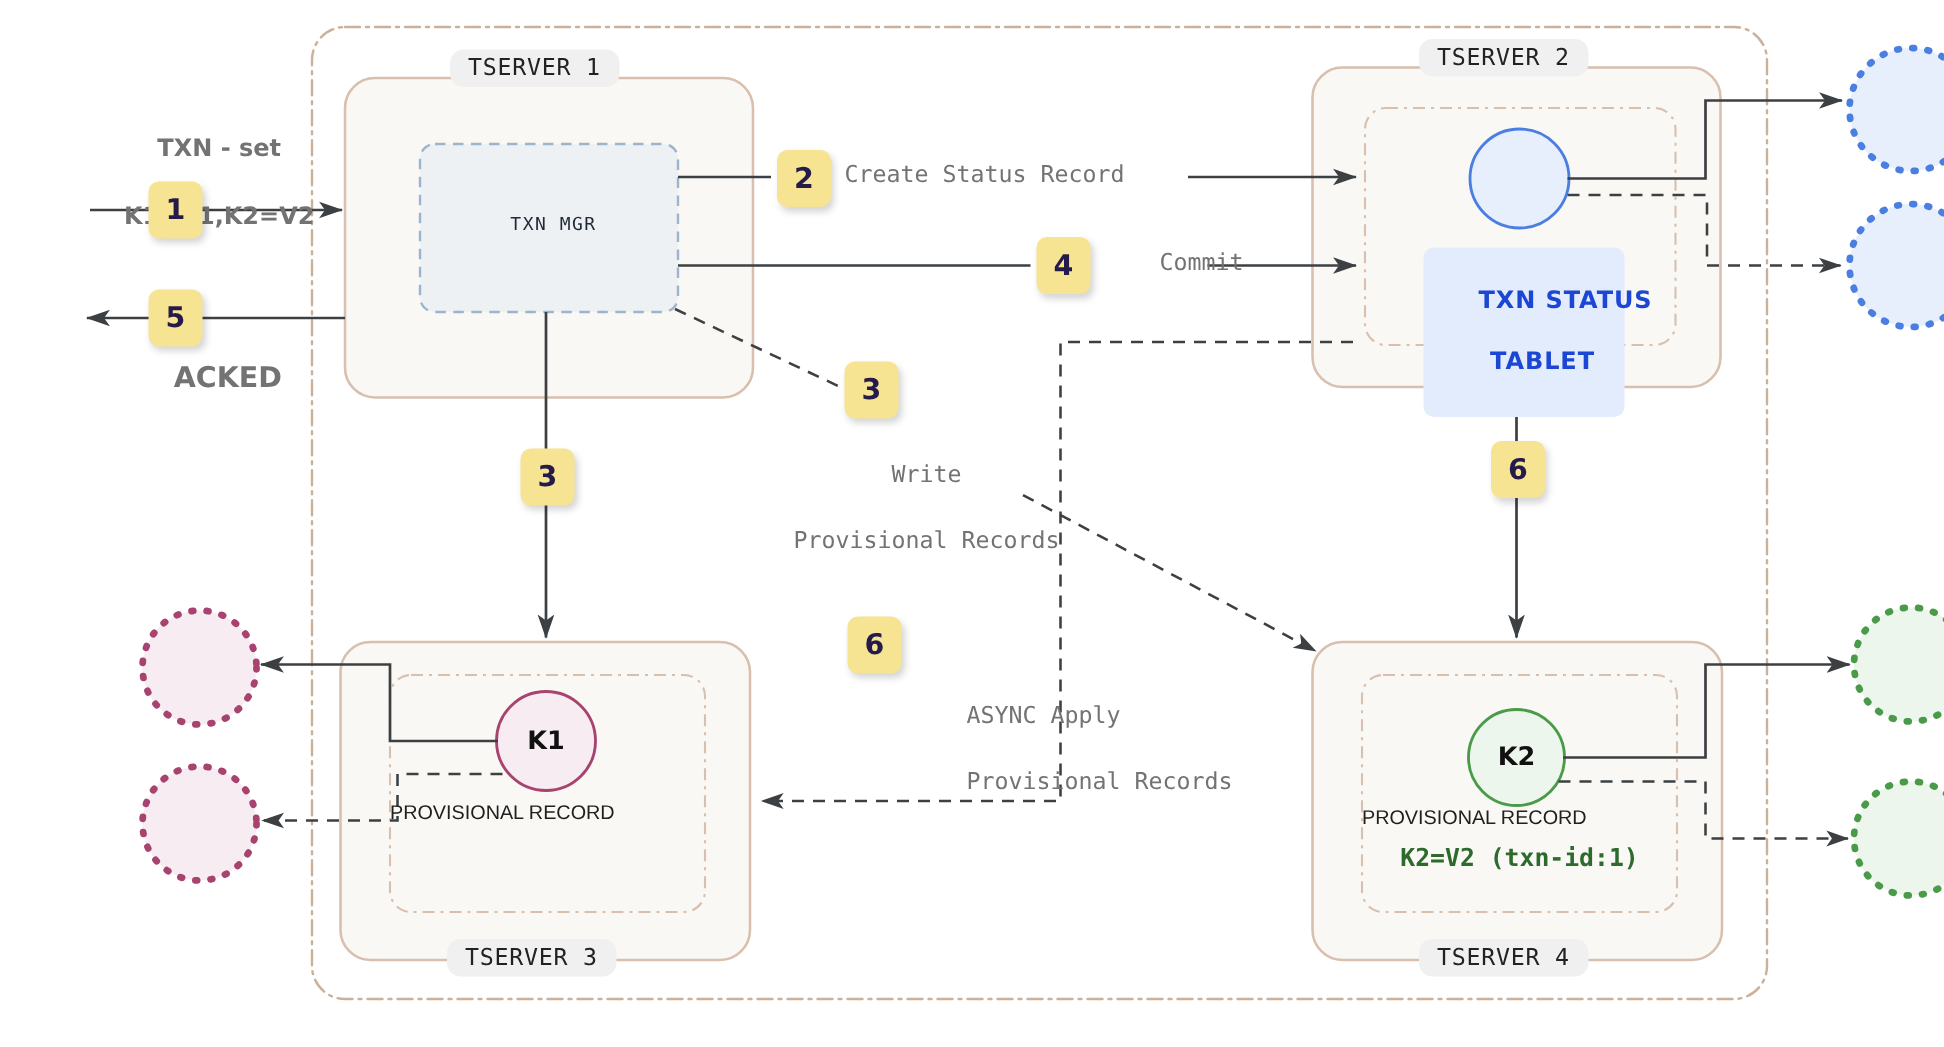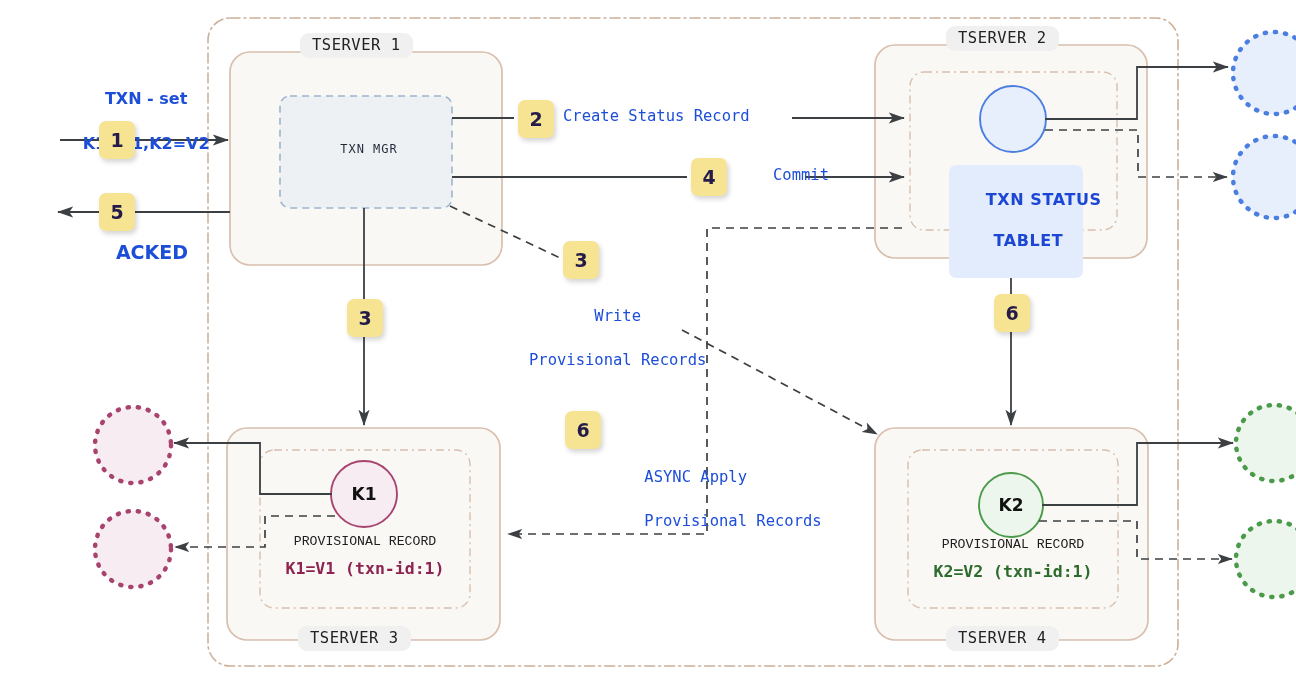--- a/index.html
+++ b/index.html
@@ -50,21 +50,21 @@
     font-weight: bold;
     font-size: 19px;
     display: flex;
     align-items: center;
     justify-content: center;
   }
   .flowtext {
     position: absolute;
     font-family: "DejaVu Sans Mono", monospace;
     font-size: 15.5px;
-    color: #1d4ed8;
+    color: #737373;
     white-space: pre;
     line-height: 1.42;
   }
   .bold-sans {
     font-family: "DejaVu Sans", sans-serif;
     font-weight: bold;
   }
   .circle-label {
     position: absolute;
     font-family: "DejaVu Sans", sans-serif;
@@ -85,25 +85,25 @@
     font-weight: bold;
     font-size: 16px;
     letter-spacing: 0.6px;
     text-align: center;
     line-height: 1.28;
     padding: 5px 12px 6px 12px;
     white-space: pre;
   }
   .prov-title {
     position: absolute;
-    font-family: Liberation Mono, monospace;
+    font-family: Liberation Sans, sans-serif;
     font-size: 13.2px;
     color: #202020;
     white-space: pre;
-    text-align: center;
+    text-align: left;
   }
   .prov-val {
     position: absolute;
     font-family: "DejaVu Sans Mono", monospace;
     font-weight: bold;
     font-size: 16.5px;
     white-space: pre;
     text-align: center;
   }
   .txnmgr-text {
@@ -204,21 +204,20 @@
 
   <div class="tablet-chip" style="left:907px; top:165px; width:110px;">
     <span>TXN STATUS</span><br>
     <span>TABLET</span>
   </div>
 
   <div class="circle-label" style="left:289px; top:461px; width:66px; height:66px;">K1</div>
   <div class="circle-label" style="left:937px; top:473px; width:64px; height:64px;">K2</div>
 
   <div class="prov-title" style="left:218px; top:534px; width:210px;">PROVISIONAL RECORD</div>
-  <div class="prov-val" style="left:218px; top:559px; width:210px; color:#8e2350;">K1=V1 (txn-id:1)</div>
 
   <div class="prov-title" style="left:866px; top:537px; width:210px;">PROVISIONAL RECORD</div>
   <div class="prov-val" style="left:866px; top:562px; width:210px; color:#2d6b2d;">K2=V2 (txn-id:1)</div>
 
   <div class="flowtext bold-sans" style="left:18px; top:65px; font-size:16px; width:150px; text-align:center;">
     <span>TXN - set</span><br>
     <span>K1=V1,K2=V2</span>
   </div>
 
   <div class="flowtext bold-sans" style="left:36px; top:239px; font-size:19px; width:110px; text-align:right;">ACKED</div>

